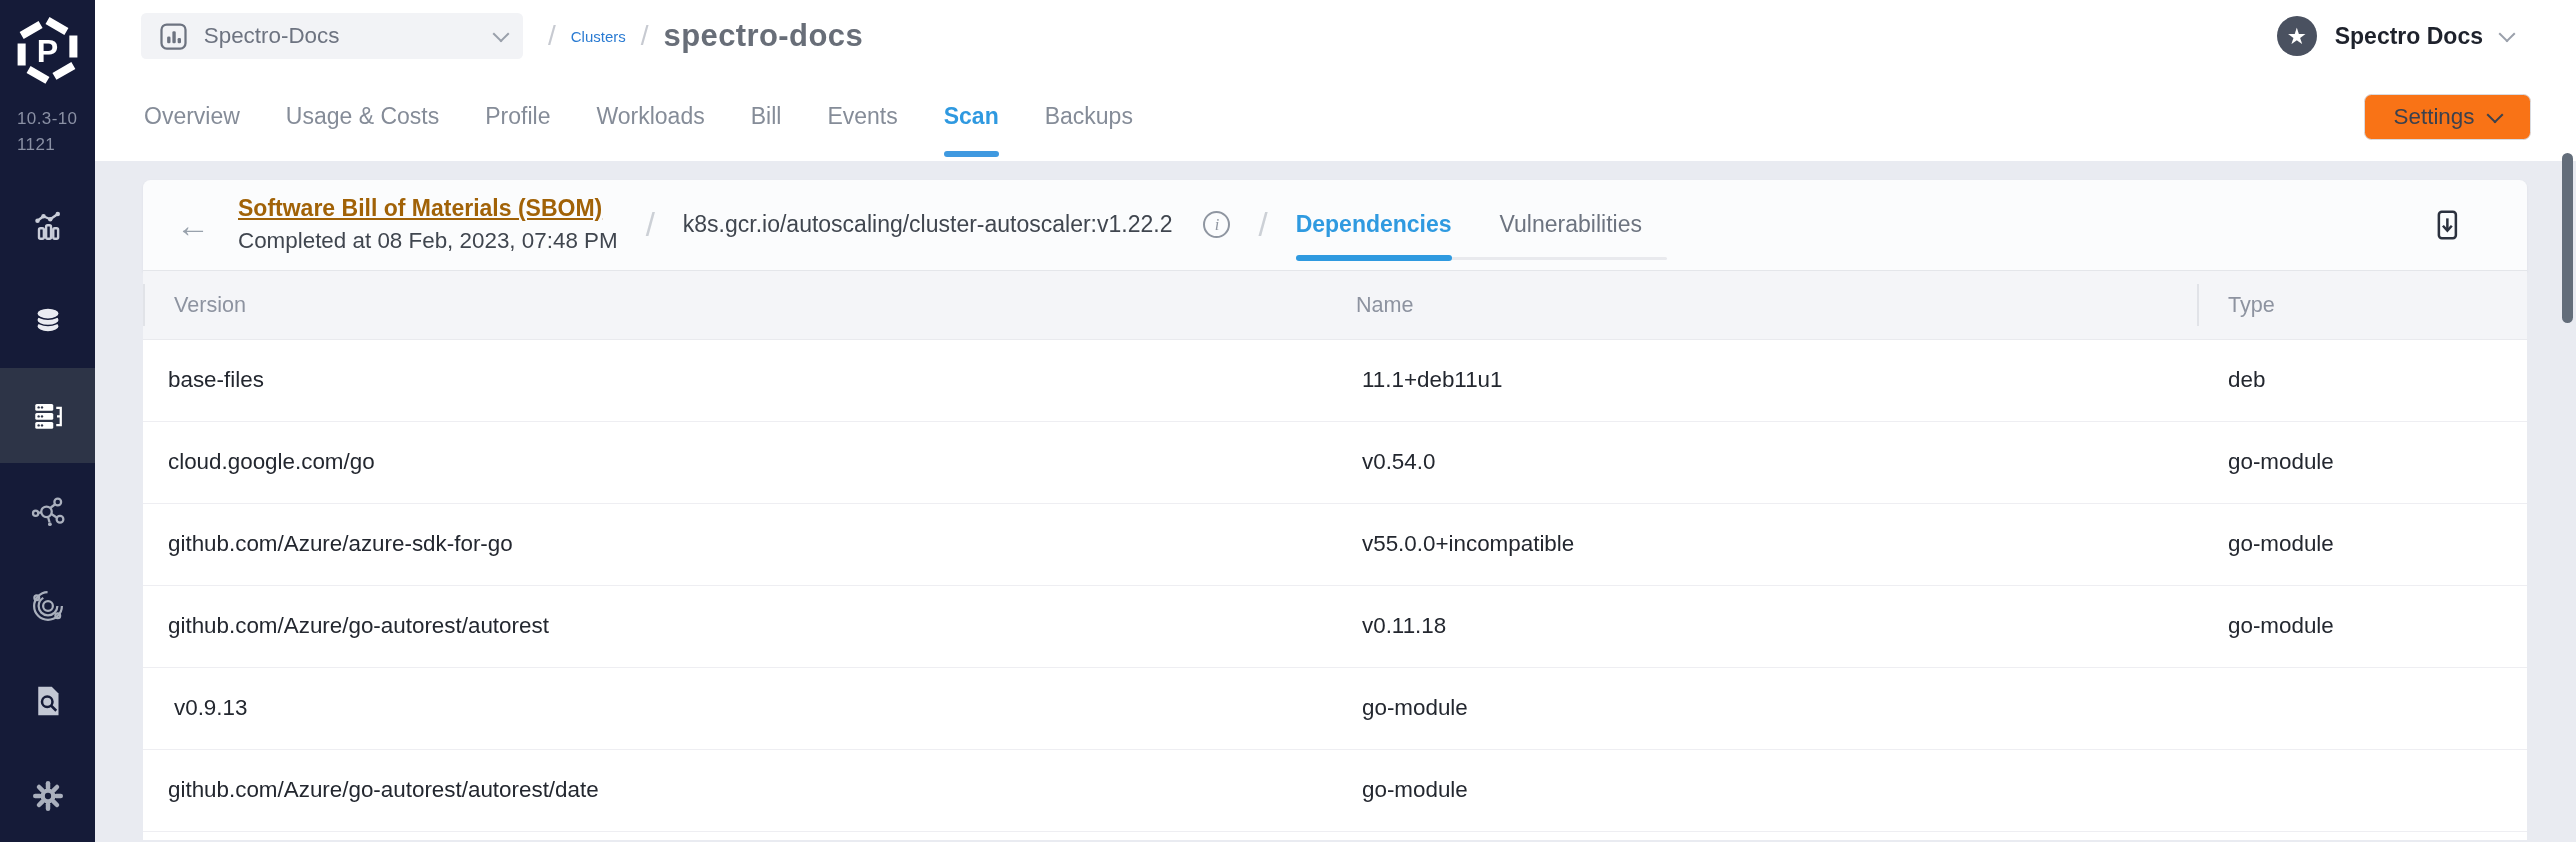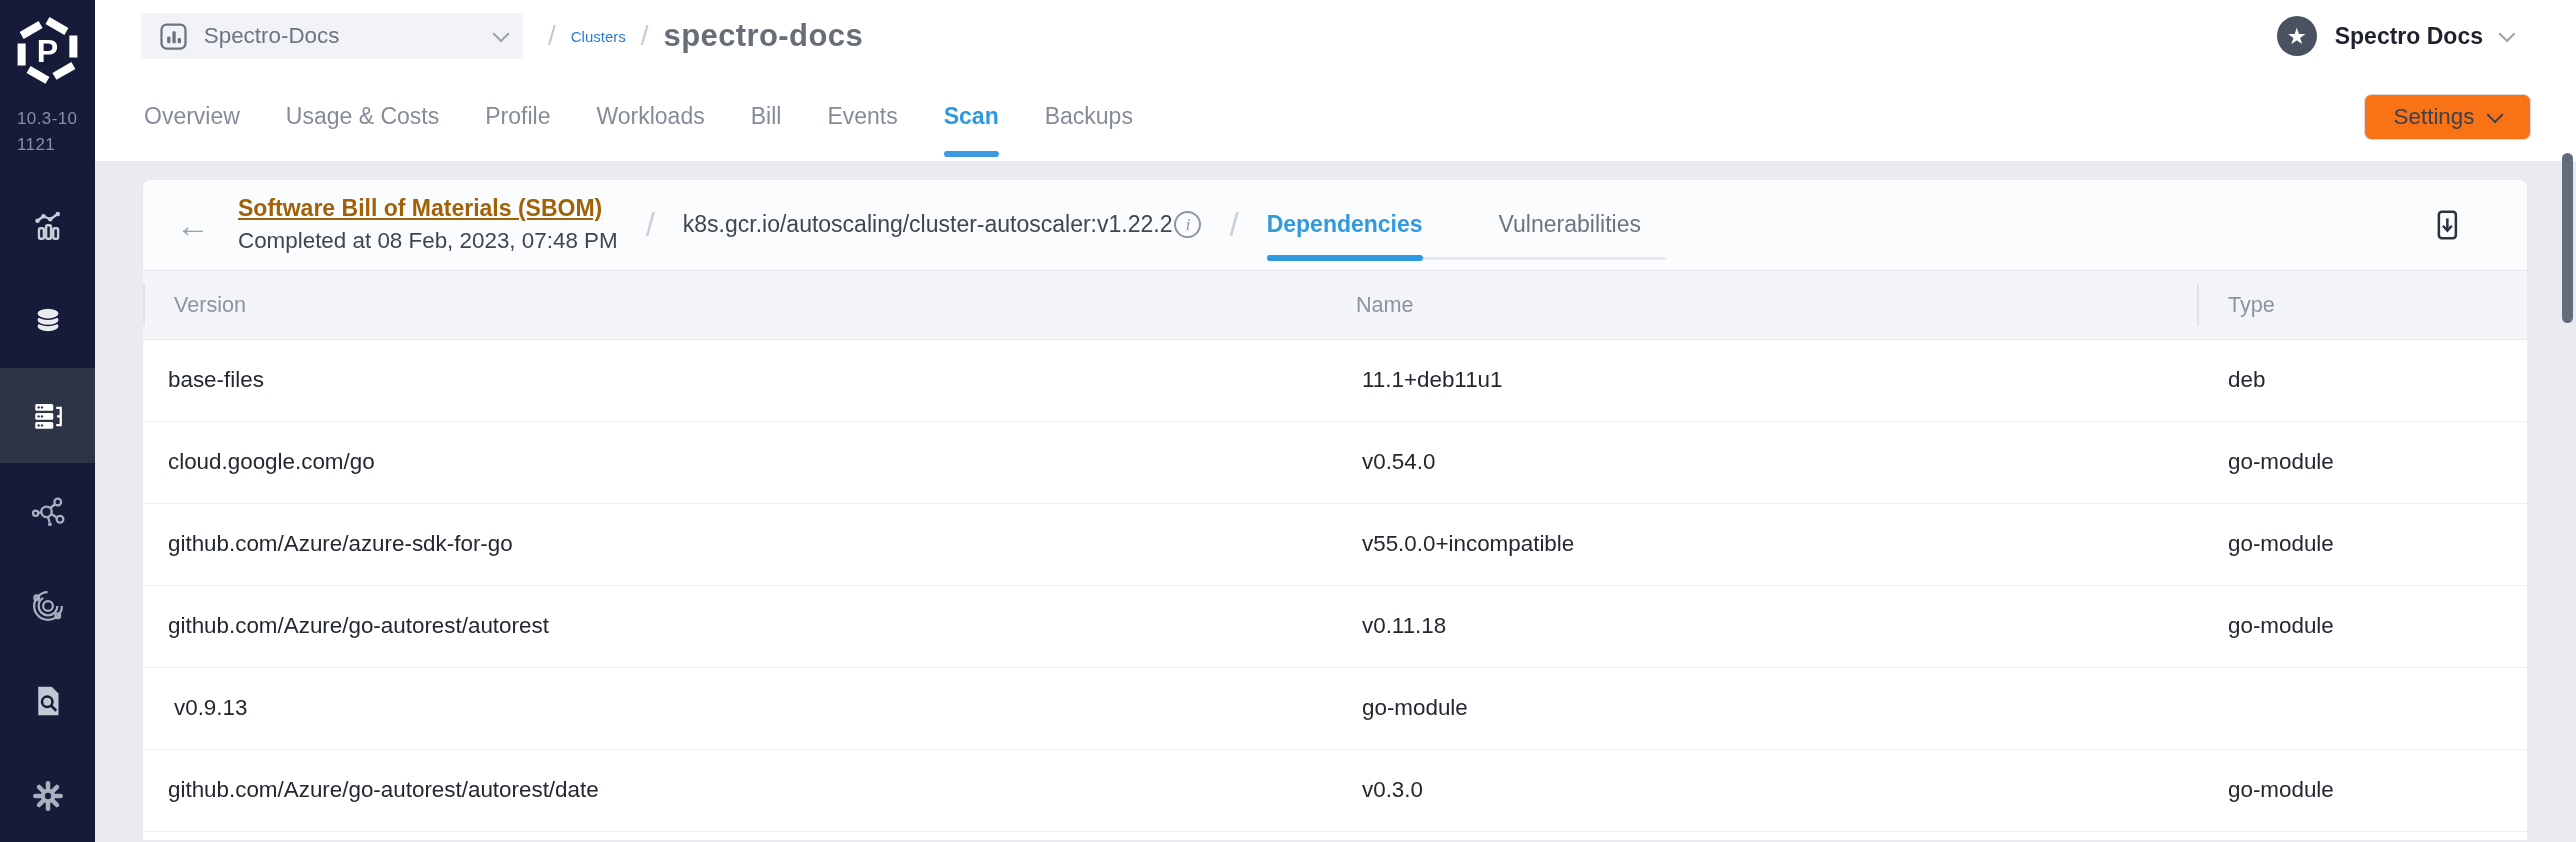--- a/index.html
+++ b/index.html
@@ -46,24 +46,24 @@
   
   .content { flex:1; background:#e9ebf1; padding:18.6px 49px 0 48px; overflow:hidden; }
   .card { width:2384px; height:663px; display:flex; flex-direction:column; }
 
   .card-head { height:91px; background:#fbfcfd; border-radius:7.5px 7.5px 0 0; border-bottom:1.5px solid #e4e6ea; box-shadow:0 1.5px 3px rgba(30,35,60,.05); display:flex; align-items:center; padding:0 63px 0 33px; }
   .back { font-size:34px; color:#98a1ac; cursor:pointer; margin-right:28px; line-height:1; }
   .sbom-titles { display:flex; flex-direction:column; gap:6.7px; }
   .sbom-title { font-size:23px; font-weight:700; color:#a16207;text-decoration:underline; }
   .sbom-sub { font-size:22.4px; color:#40464f; }
   .head-slash { font-size:33px; color:#ccd0d6; font-weight:300; margin:0 28px; }
-  .image-path { display:flex; align-items:center; gap:2px; }
+  .image-path { display:flex; align-items:center; gap:31px; }
   .image-name { font-size:23px; color:#40464f; }
   .info-dot { width:27px; height:27px; border-radius:50%; border:2.2px solid #8f96a1; color:#8f96a1; font-size:16.4px; display:flex; align-items:center; justify-content:center; font-family:"Liberation Serif",serif; font-style:italic; cursor:pointer; }
-  .scan-tabs { height:100%; display:flex; align-items:center; gap:76px; position:relative; padding-right:25px; }
+  .scan-tabs { height:100%; display:flex; align-items:center; gap:48px; position:relative; padding-right:25px; }
   .scan-tabs::after { content:''; position:absolute; left:0; right:0; bottom:9.7px; height:3px; background:#e9eaee; border-radius:1.5px; }
   .scan-tab { height:100%; display:flex; align-items:center; position:relative; font-size:23px; color:#6d7480; cursor:pointer; }
   .scan-tab.active { color:#2f9ae0; font-weight:700; }
   .scan-tab.active::after { content:''; position:absolute; left:0; right:0; bottom:9px; height:5.2px; background:#2f9ae0; border-radius:3px; z-index:2; }
   .dl-btn { margin-left:auto; cursor:pointer; display:flex; }
 
   
   .thead { height:69px; background:#f4f5f8; border-bottom:1.5px solid #e9eaee; display:grid; grid-template-columns:1188px 866px 1fr; align-items:center; }
   .th { font-size:21.6px; color:#8d93a0; position:relative; }
   .th.c-name { padding-left:25px; }
@@ -286,21 +286,20 @@
           <div class="td c-name">github.com/Azure/go-autorest/autorest</div>
           <div class="td c-ver">v0.11.18</div>
           <div class="td c-type">go-module</div>
         </div>
         <div class="trow">
           <div class="td c-ver">v0.9.13</div>
           <div class="td c-type">go-module</div>
         </div>
         <div class="trow">
           <div class="td c-name">github.com/Azure/go-autorest/autorest/date</div>
-          <div class="td c-ver">v0.3.0</div>
           <div class="td c-type">go-module</div>
         </div>
         <div class="trow-partial"></div>
 
       </div>
     </div>
   </div>
 </div>
 
 <div class="scroll-thumb"></div>

